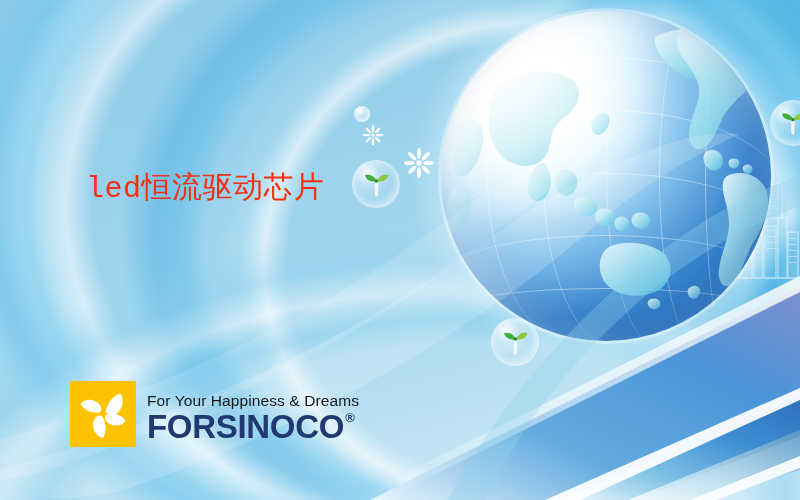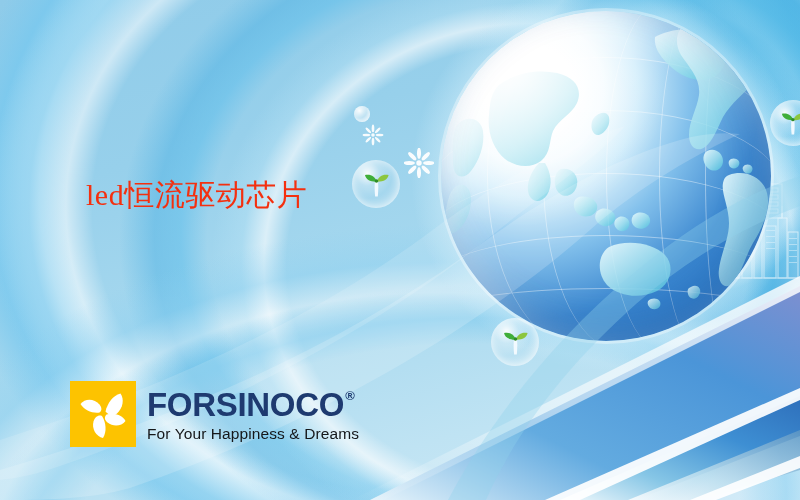--- a/index.html
+++ b/index.html
@@ -215,23 +215,23 @@
   
   #ribbons {
     position: absolute;
     left: 0; top: 0; width: 800px; height: 500px;
     pointer-events: none;
   }
 
   
   #headline {
     position: absolute;
-    left: 86px; top: 174px;
+    left: 86px; top: 168px;
     color: #F4300F;
-    font-family: Liberation Serif, serif;
+    font-family: Liberation Mono, monospace;
     font-size: 30px;
     line-height: 1.42;
     letter-spacing: 0.5px;
     white-space: nowrap;
   }
   #headline .line-2 { padding-left: 14px; display: block; }
 
   
   #logo {
     position: absolute;
@@ -522,21 +522,21 @@
       <svg viewBox="0 0 66 66" width="66" height="66">
         <g fill="#FFFFFF">
           <path d="M35.5 30.5 C37.5 22 43 14.5 50.5 12.5 C54.5 18 53 27 47 32.5 C43.5 35.5 38.5 34.5 35.5 30.5 Z"></path>
           <path d="M36.5 33.5 C44 31.5 52 34 55.5 40 C51.5 45.5 43 46 37.5 41.5 C34.5 39 34 36 36.5 33.5 Z"></path>
           <path d="M32 35 C36 41.5 37 50.5 33 57 C26 55.5 21.5 48 23.5 40.5 C24.8 36 28.5 33.5 32 35 Z"></path>
           <path d="M29.5 31.5 C22.5 32.5 14.5 29.5 10.5 23 C15 17 24.5 17.5 29.5 23.5 C32 26.5 32 29.8 29.5 31.5 Z"></path>
         </g>
       </svg>
     </div>
     <div id="logo-text">
+      <div id="logo-tagline">For Your Happiness &amp; Dreams</div>
       <div id="logo-wordmark">
         <span>FORSINOCO</span>
         <span id="logo-reg">®</span>
       </div>
-      <div id="logo-tagline">For Your Happiness &amp; Dreams</div>
     </div>
   </div>
 
 </div>
 
 </body></html>

